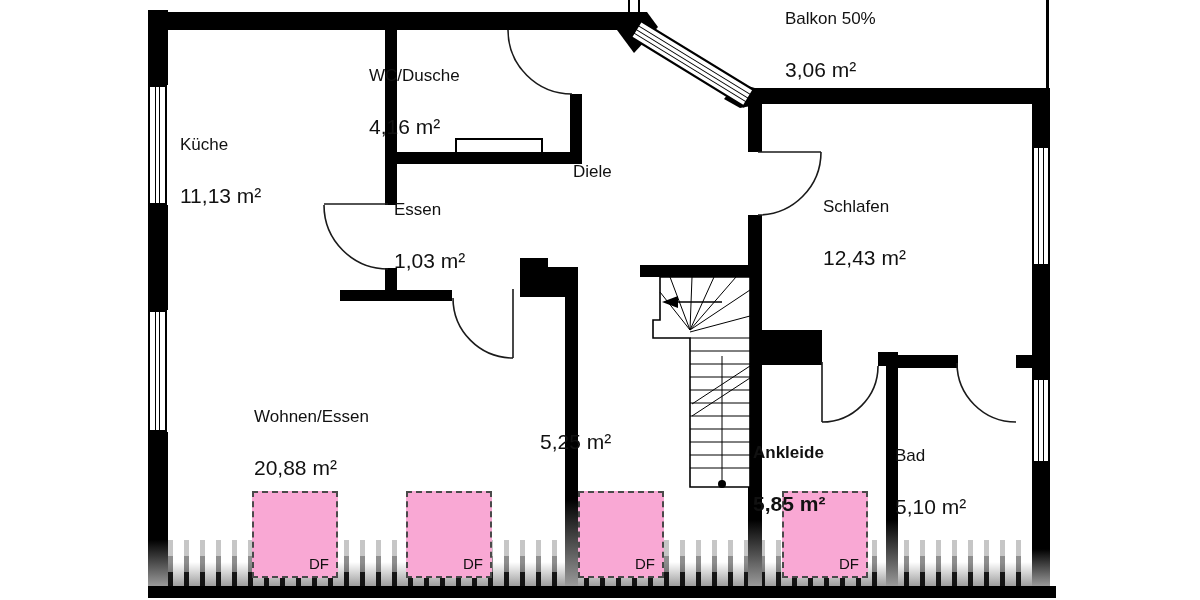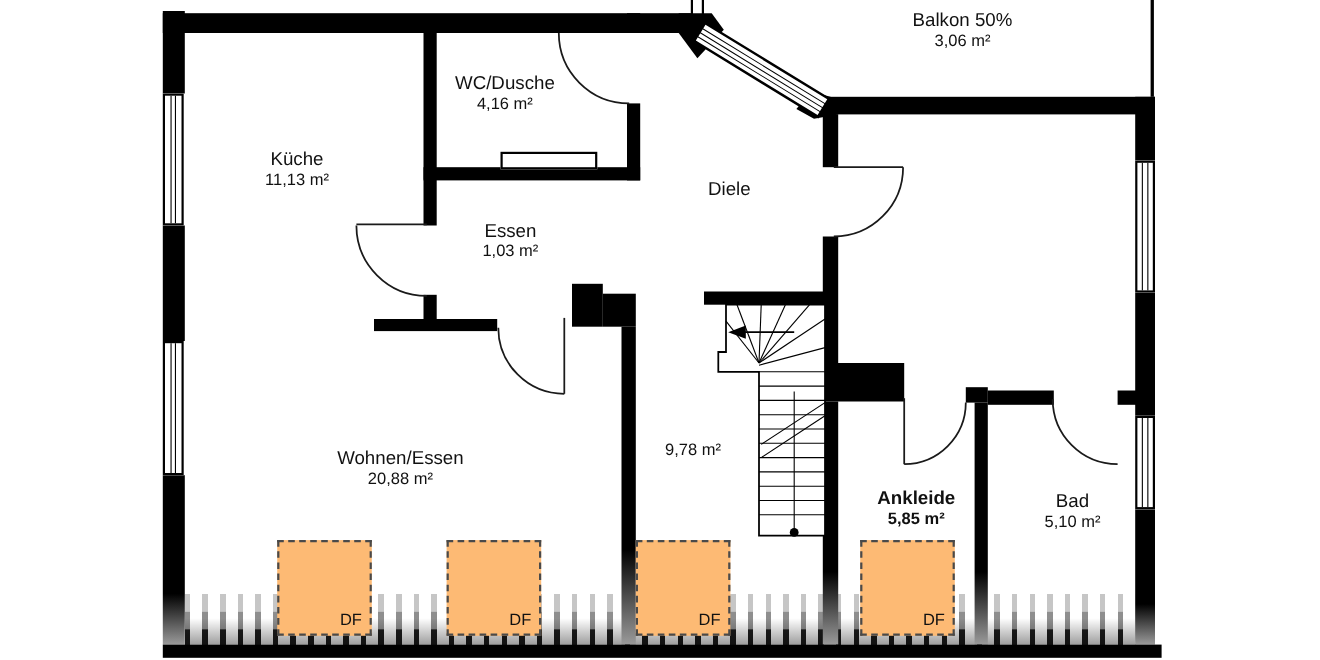--- a/index.html
+++ b/index.html
@@ -10,26 +10,26 @@
   .wf{background:linear-gradient(to bottom,#000 70%,#9a9a9a 100%);}
   
   .win{position:absolute;background:#fff;border:2px solid #000;box-sizing:border-box;z-index:12;}
   .win::before,.win::after{content:"";position:absolute;top:0;bottom:0;width:1px;background:#000;}
   .win::before{left:31%;}
   .win::after{left:62%;}
   
   .hatch{position:absolute;z-index:2;background:repeating-linear-gradient(90deg,var(--c) 0 5px,transparent 5px 16px);}
   .shade{position:absolute;z-index:3;background:linear-gradient(to bottom,rgba(0,0,0,0),rgba(0,0,0,.38));}
   
-  .df{position:absolute;background:#fdba74;border:2px dashed #4a4a4a;box-sizing:border-box;z-index:30;}
+  .df{position:absolute;background:#f9a8d4;border:2px dashed #4a4a4a;box-sizing:border-box;z-index:30;}
   .df span{position:absolute;right:7px;bottom:4px;font-size:15px;color:#111;}
   
-  .room-label{position:absolute;z-index:50;text-align:center;color:#111;}
+  .room-label{position:absolute;z-index:50;color:#111;}
   .room-label .nm{font-size:17px;line-height:20px;}
-  .room-label .ar{font-size:15px;line-height:18px;}
+  .room-label .ar{font-size:21px;line-height:18px;margin-top:32px;}
   svg.overlay{position:absolute;left:0;top:0;z-index:20;pointer-events:none;}
   .stub{position:absolute;background:#fff;border-left:2px solid #000;border-right:2px solid #000;
         box-sizing:border-box;z-index:11;}
   .shelf{position:absolute;background:#fff;border:2px solid #000;box-sizing:border-box;z-index:13;}
 </style>
 </head>
 <body>
 
 <div class="stage">
 
@@ -168,26 +168,30 @@
     <div class="nm">Essen</div>
     <div class="ar">1,03 m²</div>
   </div>
   <div class="room-label" style="left:573px;top:162px;width:180px;">
     <div class="nm">Diele</div>
   </div>
   <div class="room-label" style="left:785px;top:9px;width:180px;">
     <div class="nm">Balkon 50%</div>
     <div class="ar">3,06 m²</div>
   </div>
+  <div class="room-label" style="left:823px;top:197px;width:180px;">
+    <div class="nm">Schlafen</div>
+    <div class="ar">12,43 m²</div>
+  </div>
   <div class="room-label" style="left:254px;top:407px;width:220px;">
     <div class="nm">Wohnen/Essen</div>
     <div class="ar">20,88 m²</div>
   </div>
   <div class="room-label" style="left:540px;top:401px;width:180px;">
-    <div class="ar">9,78 m²</div>
+    <div class="ar">5,25 m²</div>
   </div>
   <div class="room-label" style="left:753px;top:443px;width:160px;font-weight:bold;">
     <div class="nm">Ankleide</div>
     <div class="ar">5,85 m²</div>
   </div>
   <div class="room-label" style="left:895px;top:446px;width:160px;">
     <div class="nm">Bad</div>
     <div class="ar">5,10 m²</div>
   </div>
 

